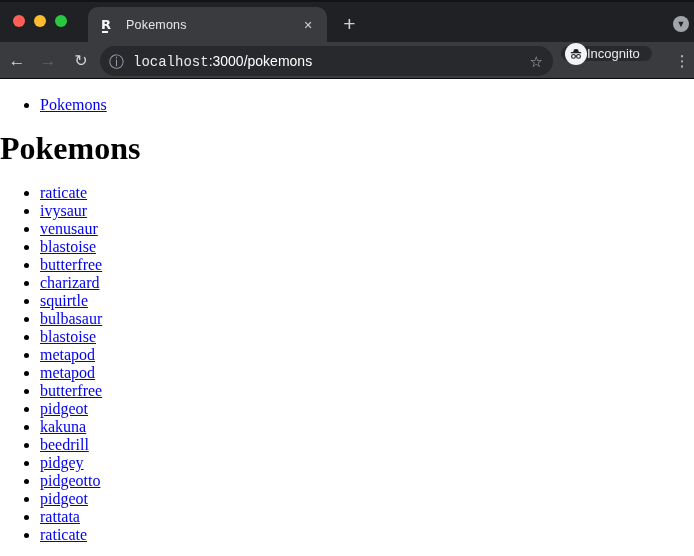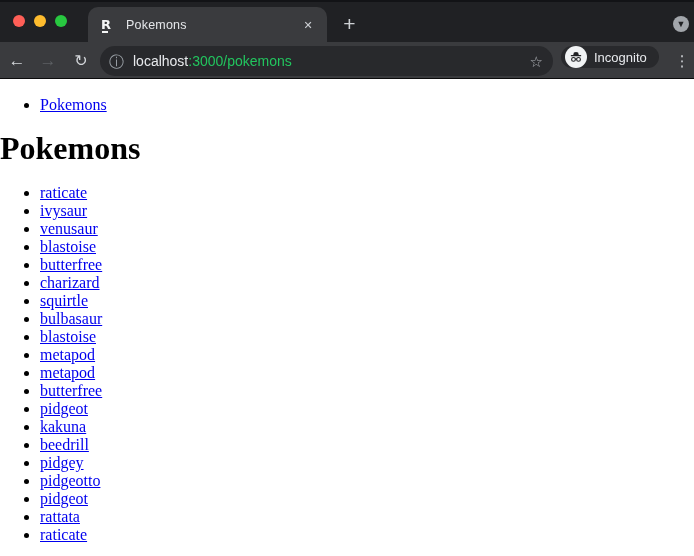--- a/index.html
+++ b/index.html
@@ -150,39 +150,38 @@
     font-size: 15px;
     color: #9aa0a6;
     margin-right: 9px;
     line-height: 1;
   }
   .url-text {
     font-size: 14px;
     white-space: nowrap;
     overflow: hidden;
   }
-  .url-host { color: #e8eaed; }
-  .url-rest { color: #22c55e; }
+  .url-host { color: #e8eaed; font-family: Liberation Mono, monospace; }
+  .url-rest { color: #ffffff; }
   .star-icon {
     margin-left: auto;
     font-size: 15px;
     color: #aeb1b6;
     line-height: 1;
   }
 
   .incognito-chip {
     position: absolute;
     left: 561px; top: 4px;
-    height: 22px;
+    height: 15px;
     background: #28292c;
     border-radius: 15px;
     display: flex;
     align-items: center;
     padding: 4px 12px 4px 4px;
-    gap: 7px;
   }
   .incognito-avatar {
     width: 22px; height: 22px;
     border-radius: 50%;
     background: #f1f3f4;
     display: flex;
     align-items: center;
     justify-content: center;
   }
   .incognito-label {

